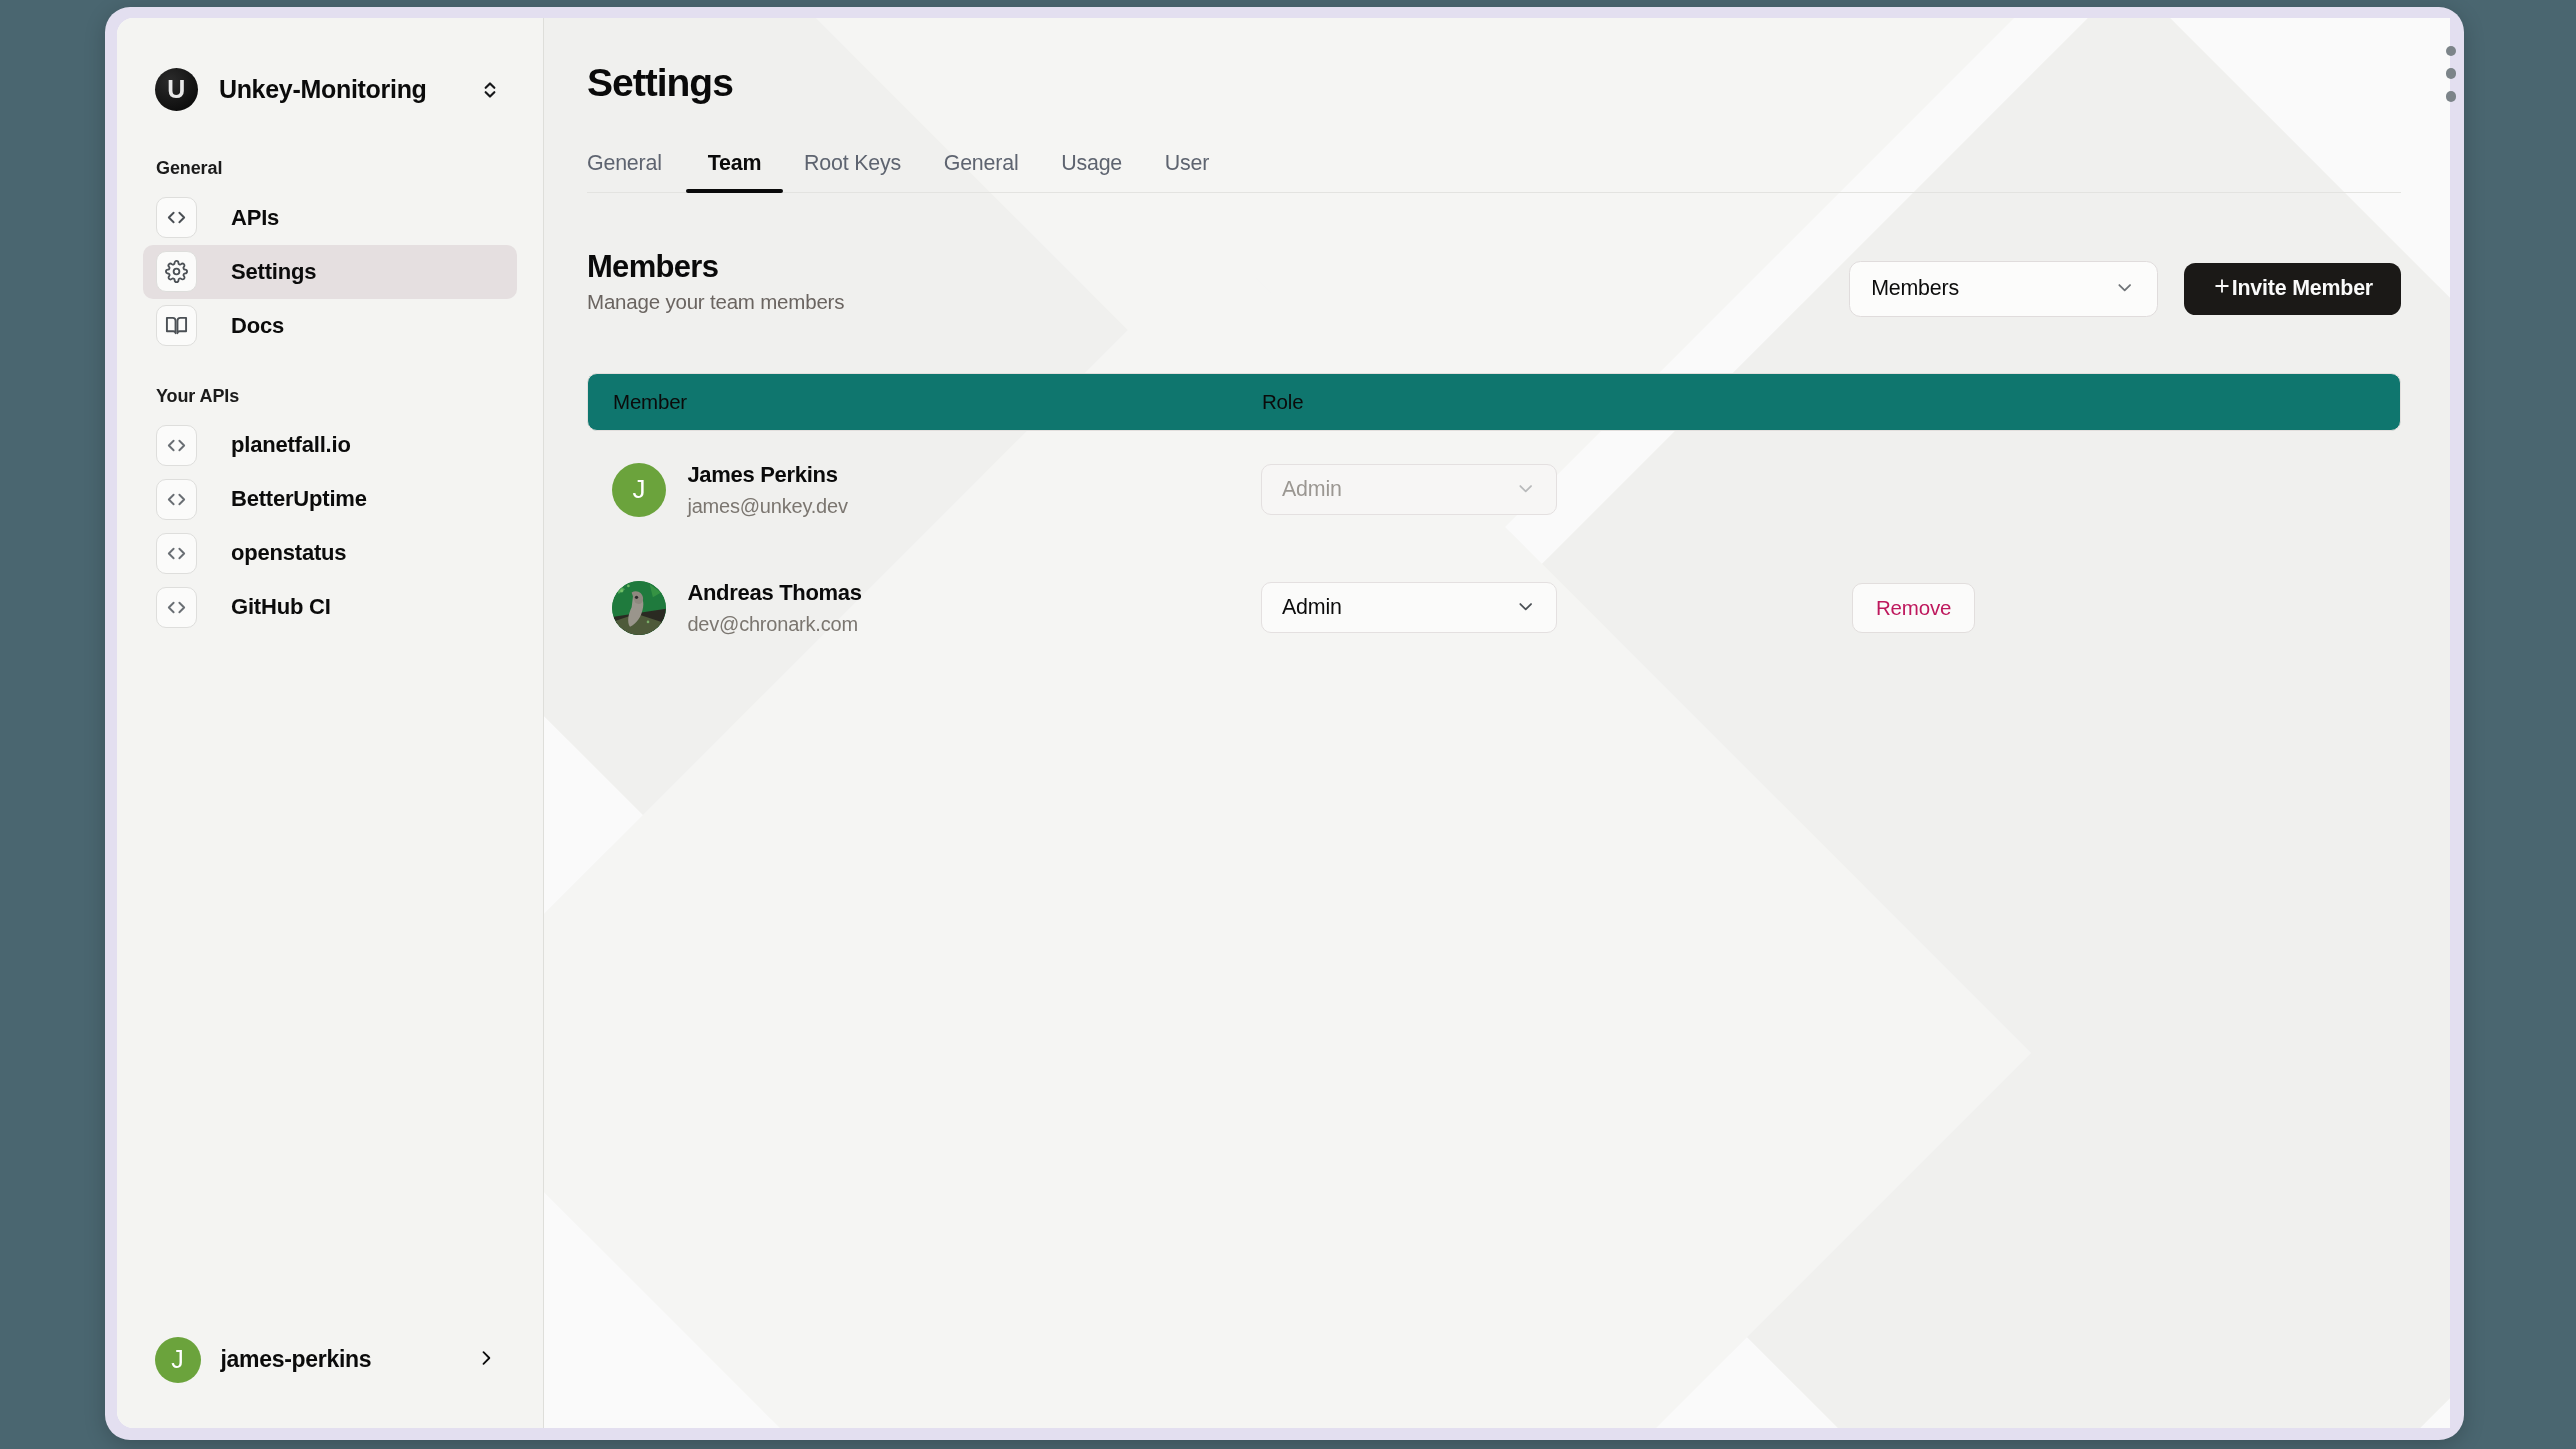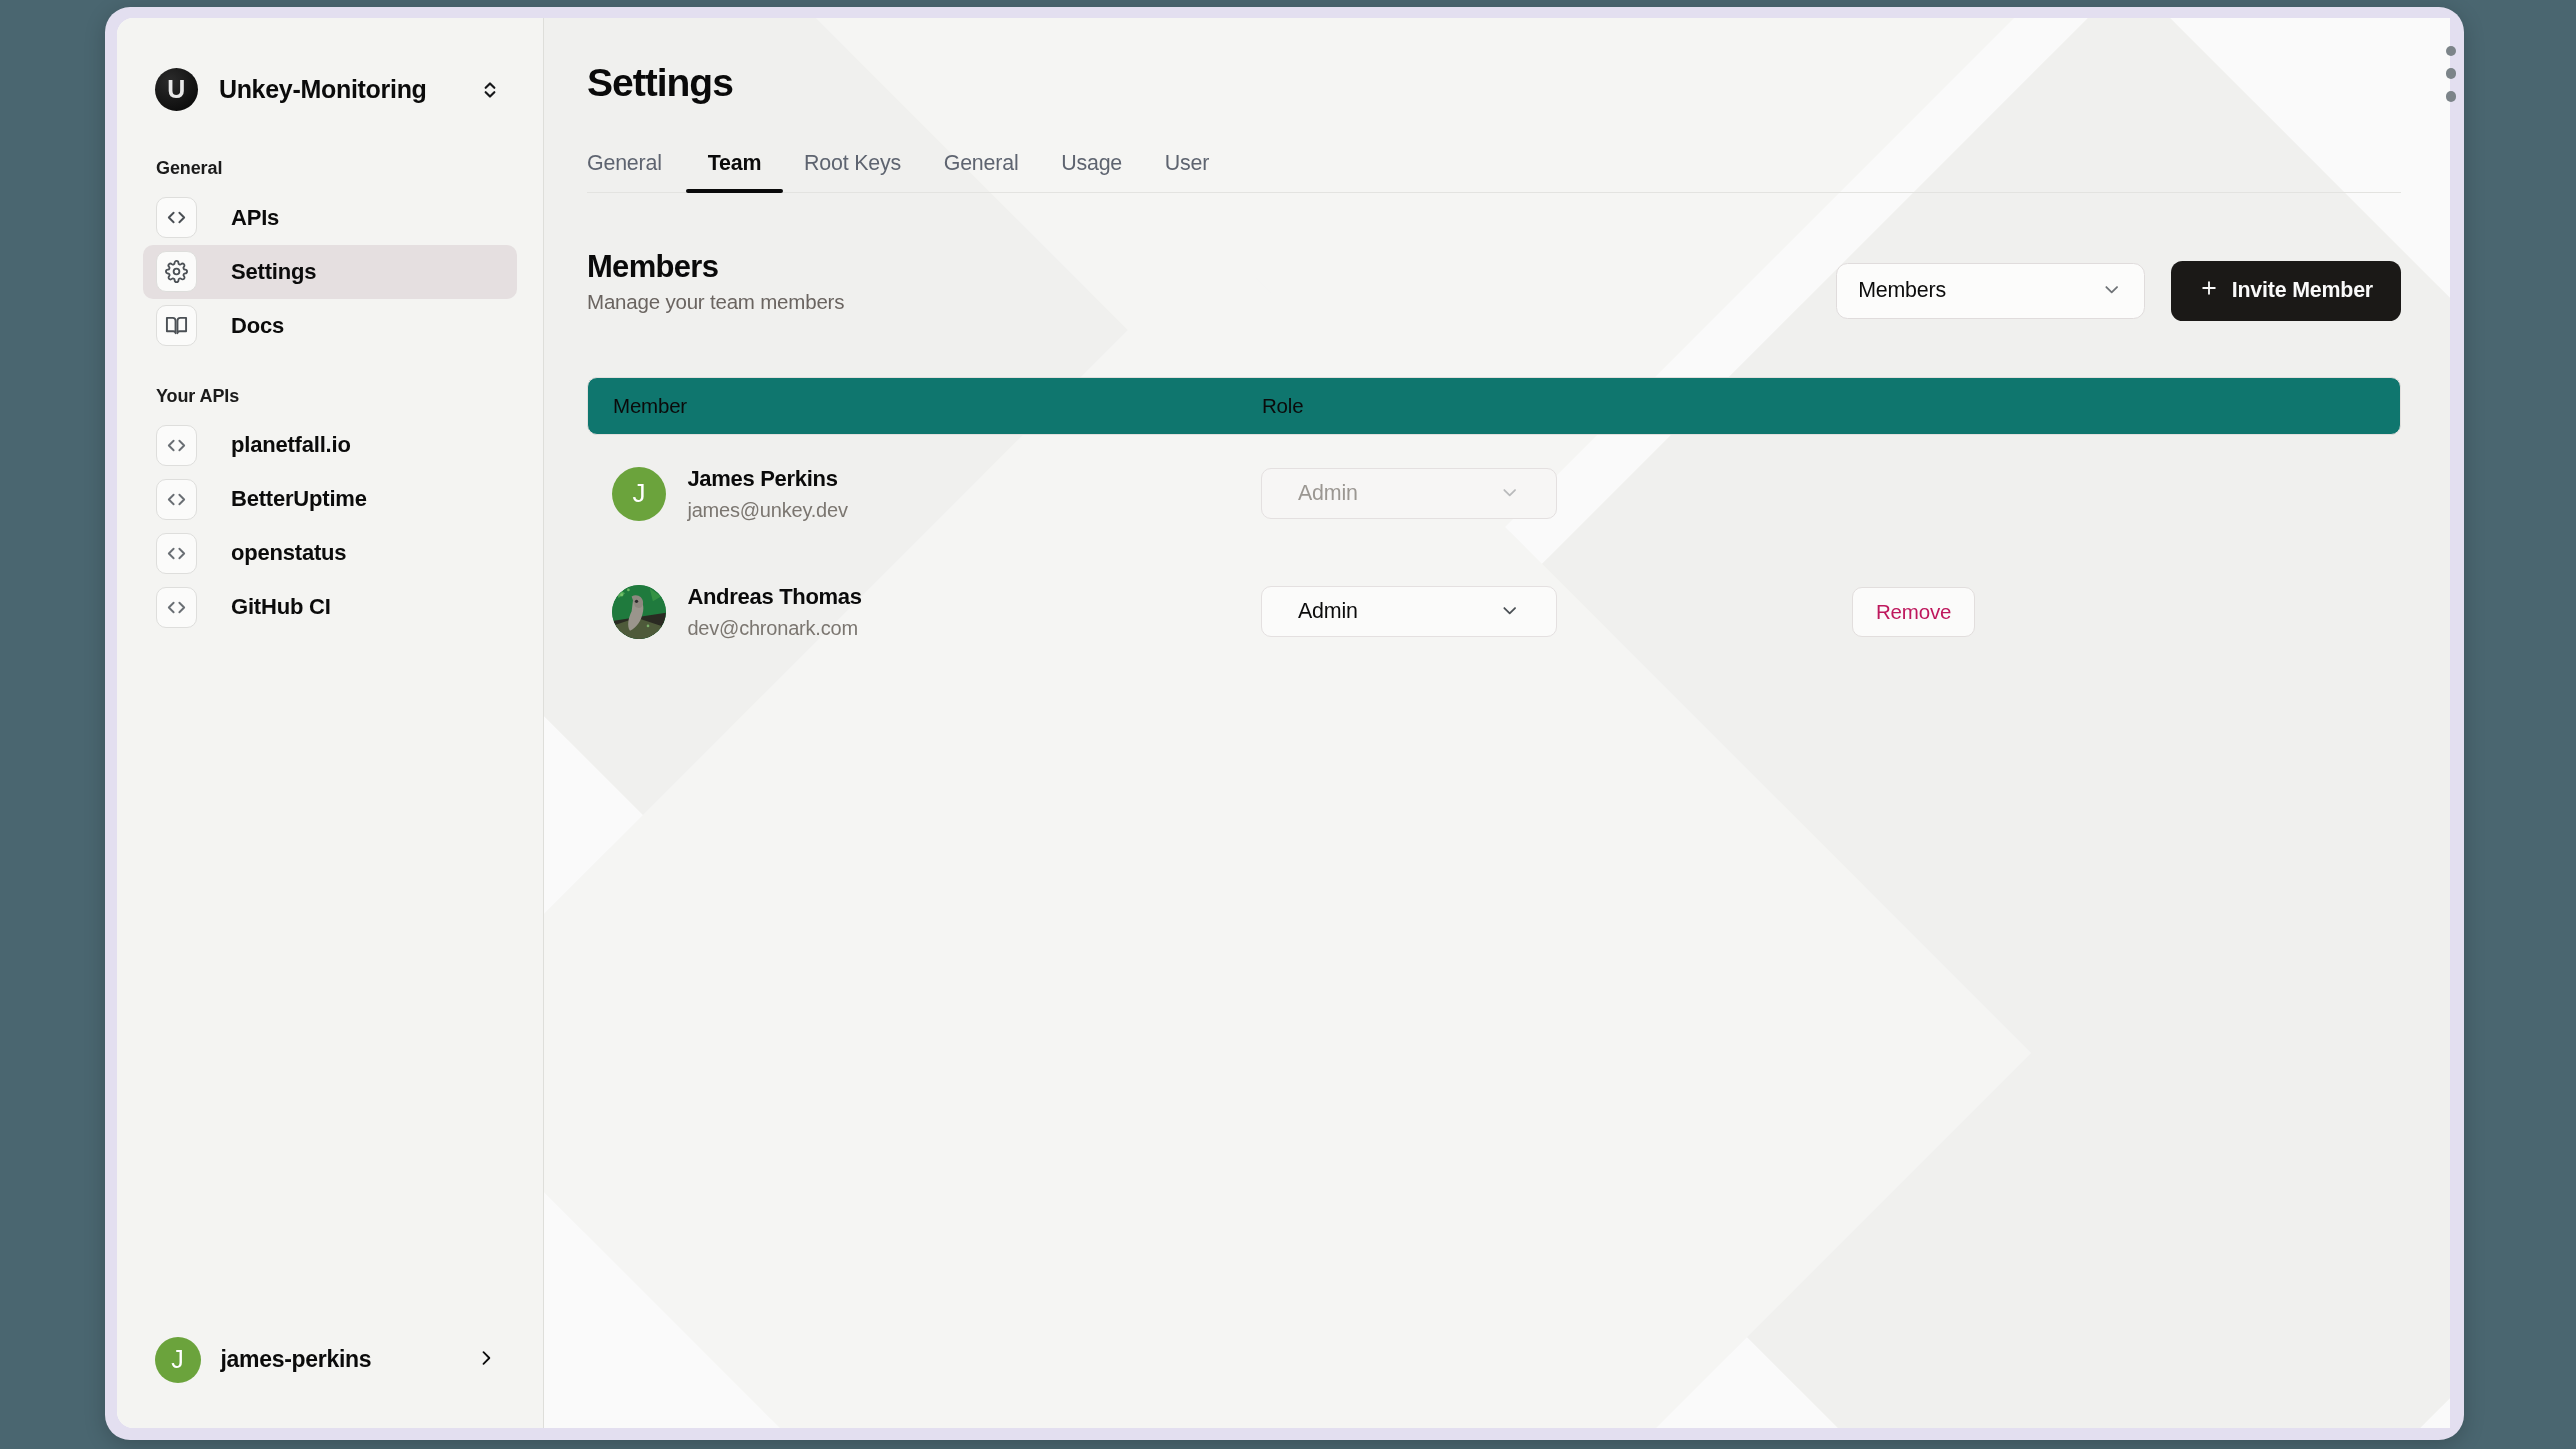--- a/index.html
+++ b/index.html
@@ -218,27 +218,27 @@
     background: #fcfcfb;
     display: flex; align-items: center;
     padding: 0 21.4px;
     cursor: pointer;
   }
   .select-box .val {
     flex: 1; font-size: 21.4px; color: #0c0c0c;
     letter-spacing: -0.2px;
   }
   .btn-primary {
-    height: 60px;
+    height: 52px;
     background: #1b1917;
     color: #fafafa;
     border: none;
     border-radius: 11.5px;
     padding: 0 28px;
-    display: flex; align-items: center; gap: 13px;
+    display: flex; align-items: center; gap: 0;
     font-size: 21.4px; font-weight: 700;
     font-family: inherit;
     cursor: pointer;
     letter-spacing: -0.2px;
   }
 
   
   .table {
     margin-top: 56px;
   }
@@ -285,21 +285,21 @@
     margin-top: 6.6px;
     letter-spacing: -0.2px;
   }
   .role-cell { flex: 0 0 591px; }
   .role-select {
     width: 296px; height: 51px;
     border: 0.8px solid #e4e0e0;
     border-radius: 10px;
     background: #fbfbfa;
     display: flex; align-items: center;
-    padding: 0 36px;
+    padding: 0 20px;
     cursor: pointer;
   }
   .role-select .val {
     flex: 1; font-size: 21.4px; color: #0c0c0c;
     letter-spacing: -0.2px;
   }
   .role-select.disabled { background: #f7f6f5; cursor: default; }
   .role-select.disabled .val { color: #9b9792; }
   .role-select.disabled svg { opacity: 0.45; }
 

